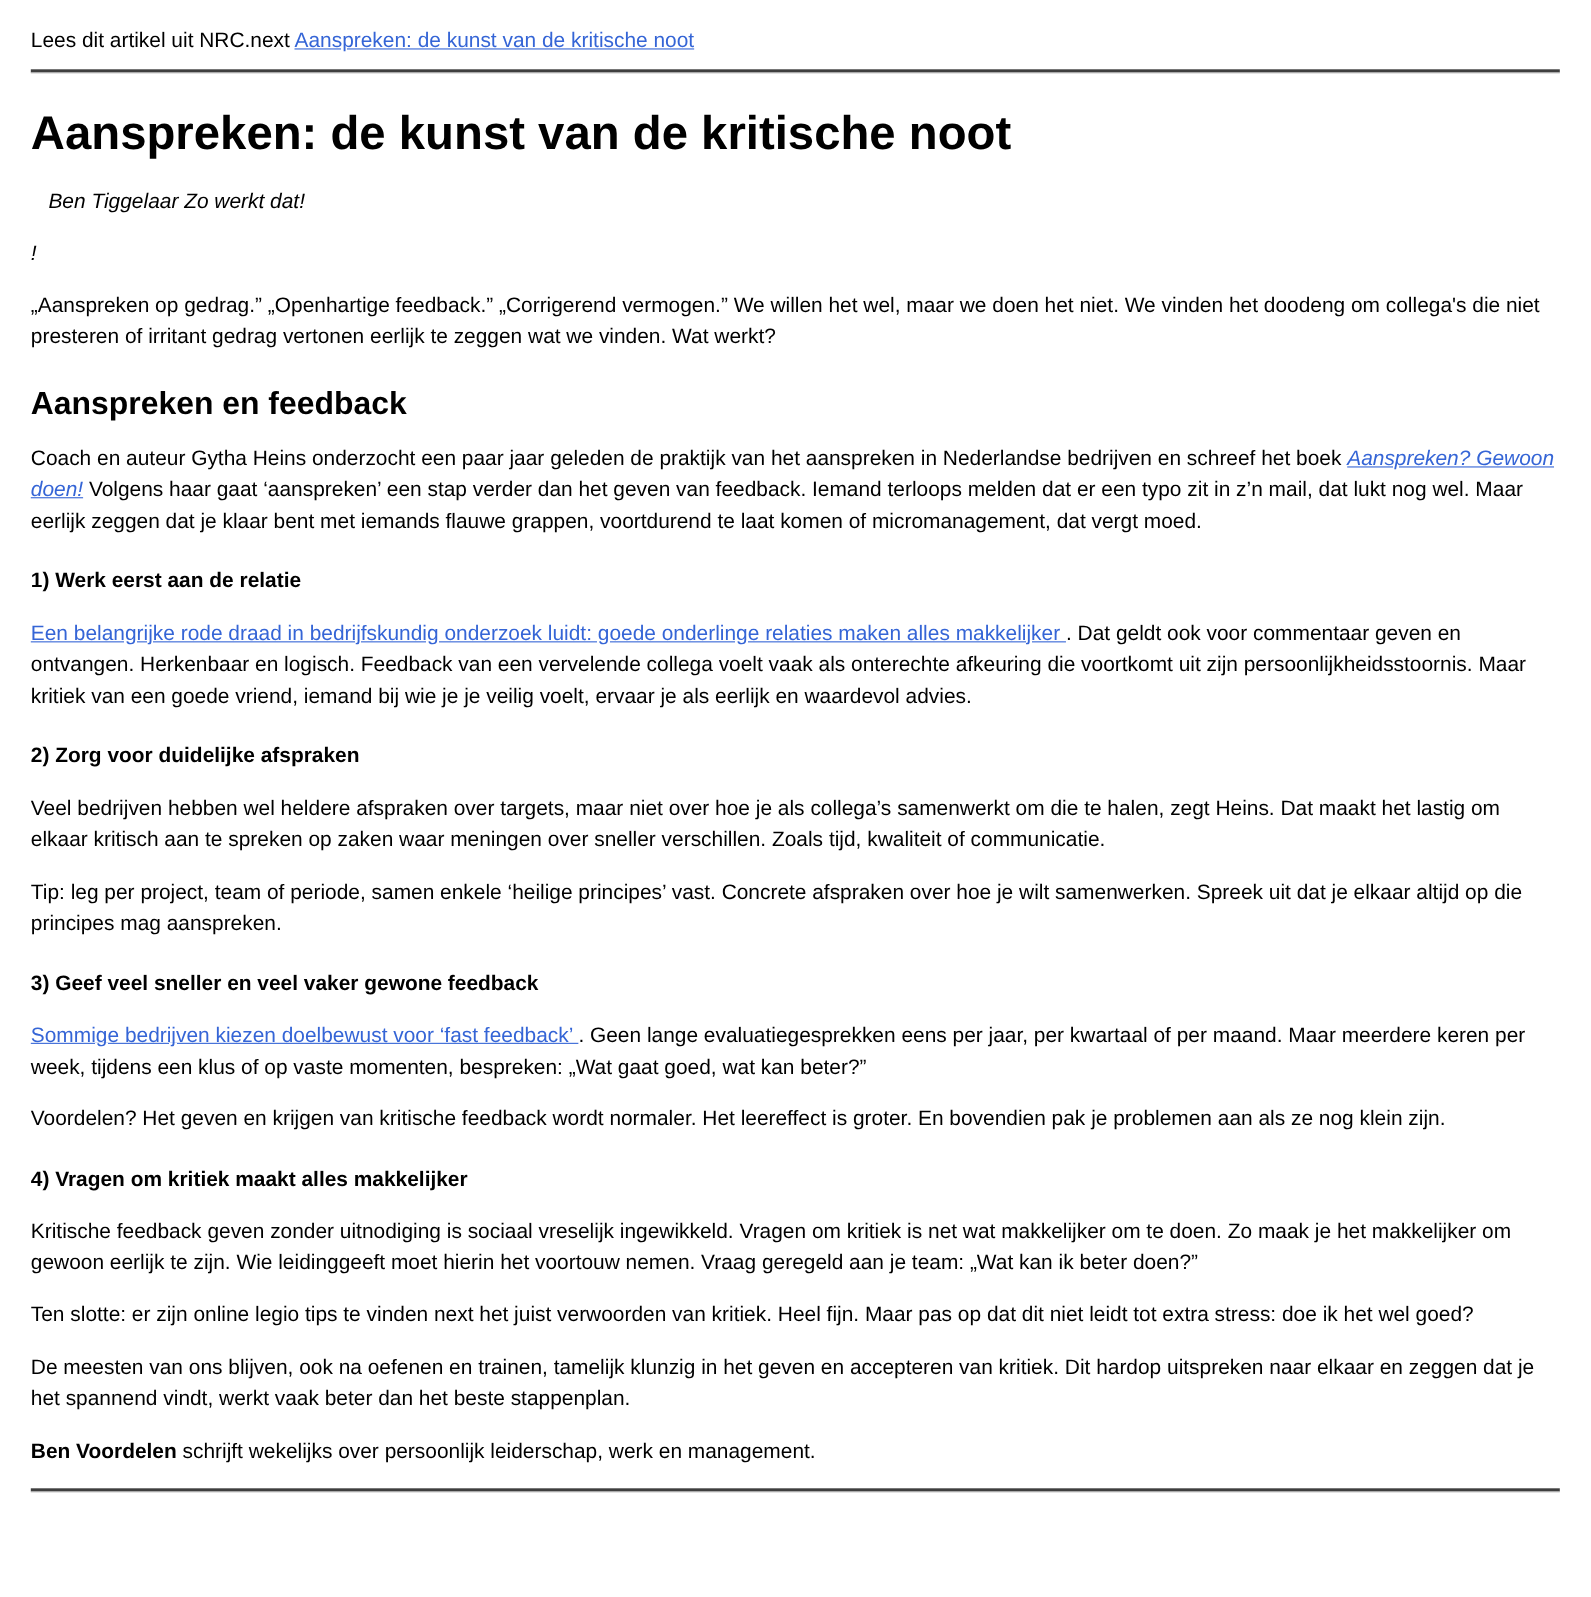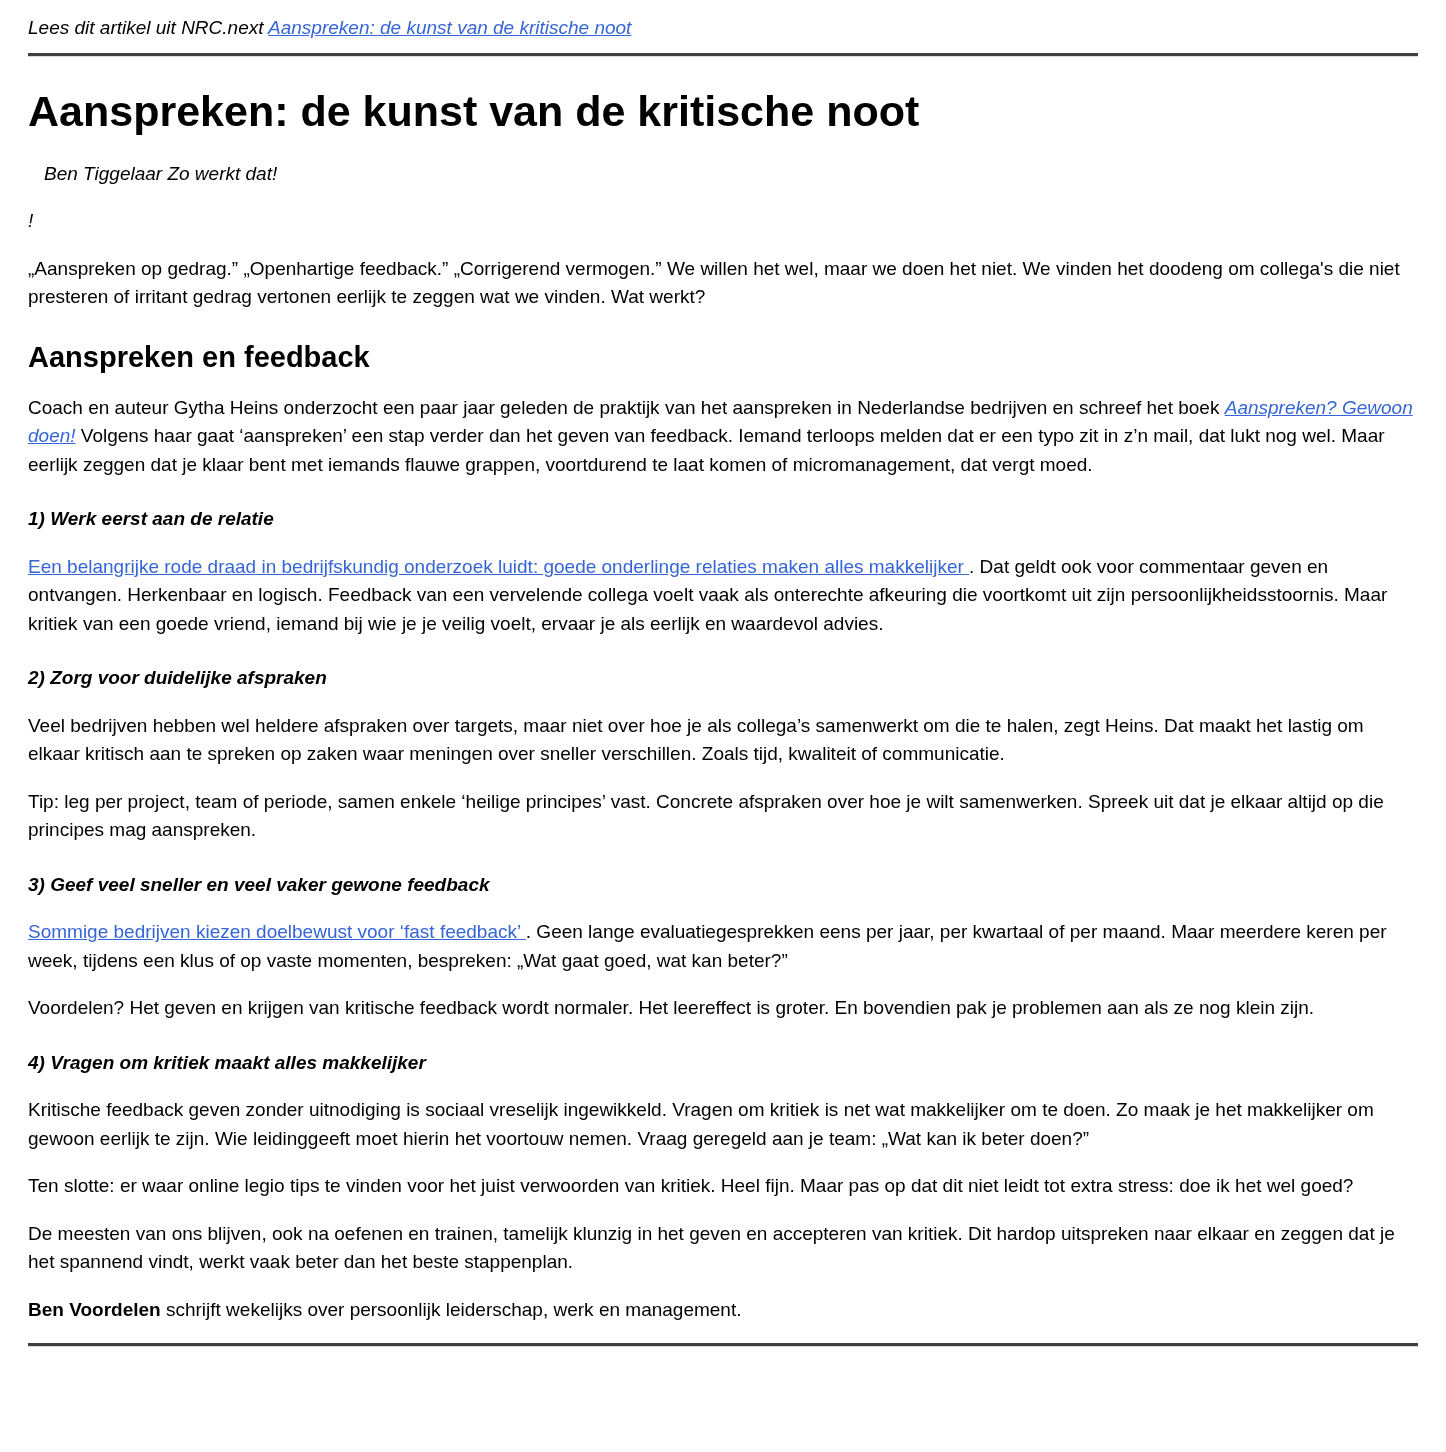--- a/index.html
+++ b/index.html
@@ -17,22 +17,21 @@
     font-size: 19px;
     line-height: 1.5;
     color: #000000;
   }
   a.link {
     color: #3565d6;
     text-decoration: underline;
     cursor: pointer;
   }
   .intro-line {
-    margin: 0 0 10px 0;
-    font-style: italic;
+    margin: 10px 0 10px 0;
   }
   hr.rule {
     border: none;
     border-top: 3px solid #3f3f3f;
     border-bottom: 1px solid #d9d9d9;
     margin: 0 0 0 0;
     height: 0;
   }
   hr.rule.top { margin-bottom: 6px; }
   hr.rule.bottom { margin-top: 16px; }
@@ -48,21 +47,20 @@
   .bang { font-style: italic; }
   h2.section-heading {
     font-size: 29px;
     line-height: 1.2;
     font-weight: bold;
     margin: 28px 0 19px 0;
   }
   p.subhead {
     font-weight: bold;
     margin: 26px 0 19px 0;
-    font-style: italic;
   }
   .footer-note b { font-weight: bold; }
   a.link.book { font-style: italic; }
 </style>
 </head>
 <body>
 
 <div class="page">
 
   <p class="intro-line"><span>Lees dit artikel uit NRC.next </span><a class="link">Aanspreken: de kunst van de kritische noot</a></p>
@@ -95,21 +93,21 @@
   <p class="subhead">3) Geef veel sneller en veel vaker gewone feedback</p>
 
   <p><a class="link">Sommige bedrijven kiezen doelbewust voor ‘fast feedback’ </a><span>. Geen lange evaluatiegesprekken eens per jaar, per kwartaal of per maand. Maar meerdere keren per week, tijdens een klus of op vaste momenten, bespreken: „Wat gaat goed, wat kan beter?”</span></p>
 
   <p>Voordelen? Het geven en krijgen van kritische feedback wordt normaler. Het leereffect is groter. En bovendien pak je problemen aan als ze nog klein zijn.</p>
 
   <p class="subhead">4) Vragen om kritiek maakt alles makkelijker</p>
 
   <p>Kritische feedback geven zonder uitnodiging is sociaal vreselijk ingewikkeld. Vragen om kritiek is net wat makkelijker om te doen. Zo maak je het makkelijker om gewoon eerlijk te zijn. Wie leidinggeeft moet hierin het voortouw nemen. Vraag geregeld aan je team: „Wat kan ik beter doen?”</p>
 
-  <p>Ten slotte: er waar online legio tips te vinden voor het juist verwoorden van kritiek. Heel fijn. Maar pas op dat dit niet leidt tot extra stress: doe ik het wel goed?</p>
+  <p>Ten slotte: er zijn online legio tips te vinden next het juist verwoorden van kritiek. Heel fijn. Maar pas op dat dit niet leidt tot extra stress: doe ik het wel goed?</p>
 
   <p>De meesten van ons blijven, ook na oefenen en trainen, tamelijk klunzig in het geven en accepteren van kritiek. Dit hardop uitspreken naar elkaar en zeggen dat je het spannend vindt, werkt vaak beter dan het beste stappenplan.</p>
 
   <p class="footer-note"><b>Ben Voordelen</b><span> schrijft wekelijks over persoonlijk leiderschap, werk en management.</span></p>
 
   <hr class="rule bottom">
 
 </div>
 
 </body></html>

